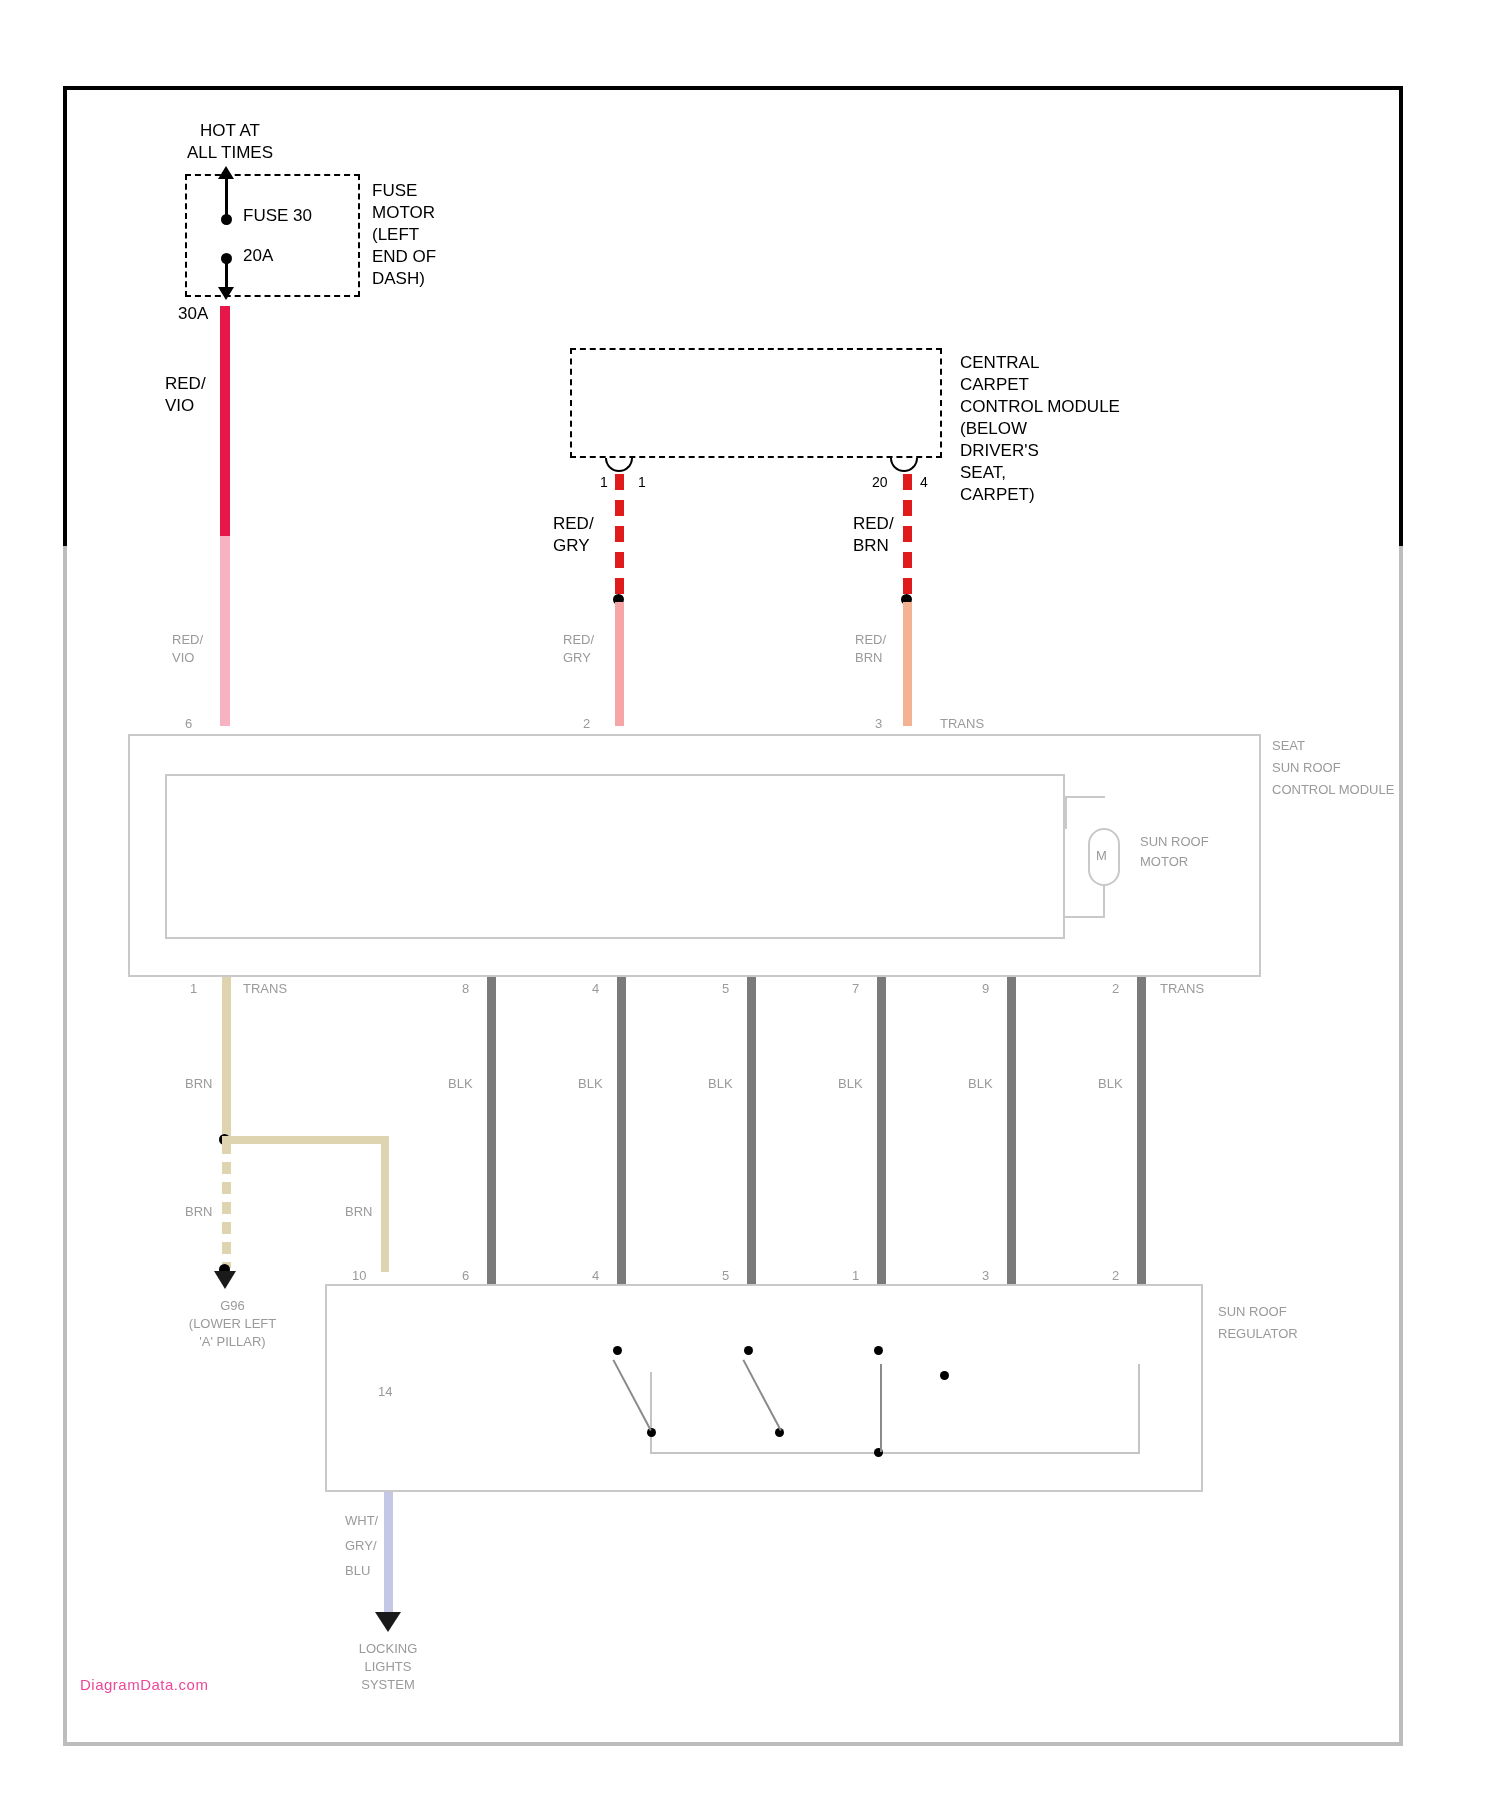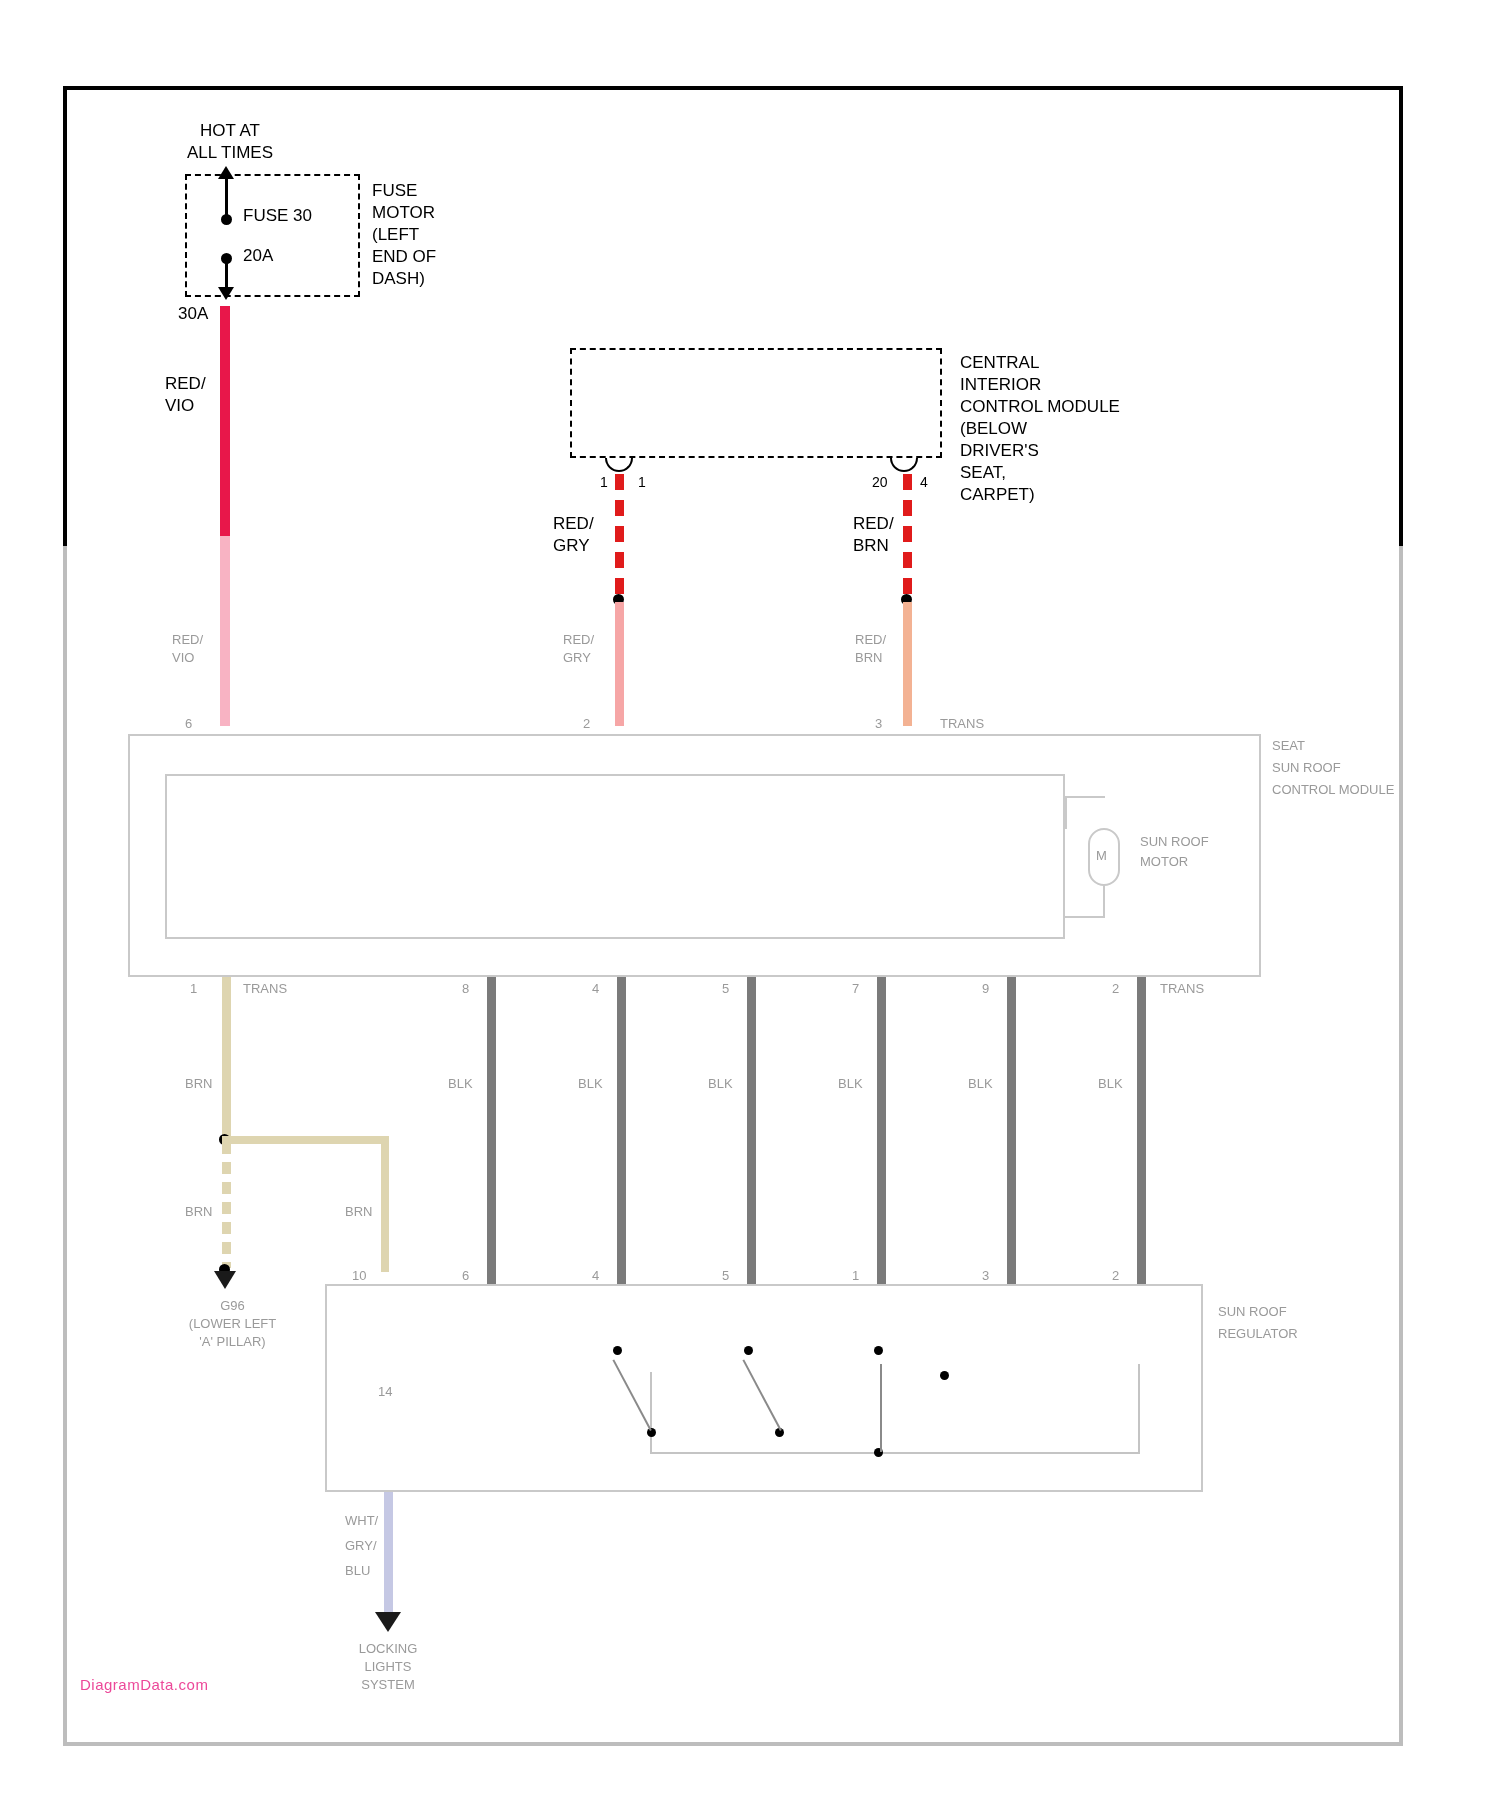--- a/index.html
+++ b/index.html
@@ -137,21 +137,21 @@
   <div class="lbl" style="left:165px; top:380px;">VIO</div>
 
   <div class="lbl faded tiny" style="left:172px; top:616px;">RED/</div>
   <div class="lbl faded tiny" style="left:172px; top:634px;">VIO</div>
 
   <div class="lbl faded tiny" style="left:185px; top:700px;">6</div>
 
   <div class="dashbox" style="left:570px; top:332px; width:372px; height:110px;"></div>
 
   <div class="lbl" style="left:960px; top:337px;">CENTRAL</div>
-  <div class="lbl" style="left:960px; top:359px;">INTERIOR</div>
+  <div class="lbl" style="left:960px; top:359px;">CARPET</div>
   <div class="lbl" style="left:960px; top:381px;">CONTROL MODULE</div>
   <div class="lbl" style="left:960px; top:403px;">(BELOW</div>
   <div class="lbl" style="left:960px; top:425px;">DRIVER'S</div>
   <div class="lbl" style="left:960px; top:447px;">SEAT,</div>
   <div class="lbl" style="left:960px; top:469px;">CARPET)</div>
 
   <div style="position:absolute; left:605px; top:442px; width:28px; height:14px; border:2px solid #000; border-top:none; border-radius:0 0 14px 14px; box-sizing:border-box;"></div>
   <div style="position:absolute; left:890px; top:442px; width:28px; height:14px; border:2px solid #000; border-top:none; border-radius:0 0 14px 14px; box-sizing:border-box;"></div>
 
   <div class="lbl small" style="left:600px; top:458px;">1</div>

